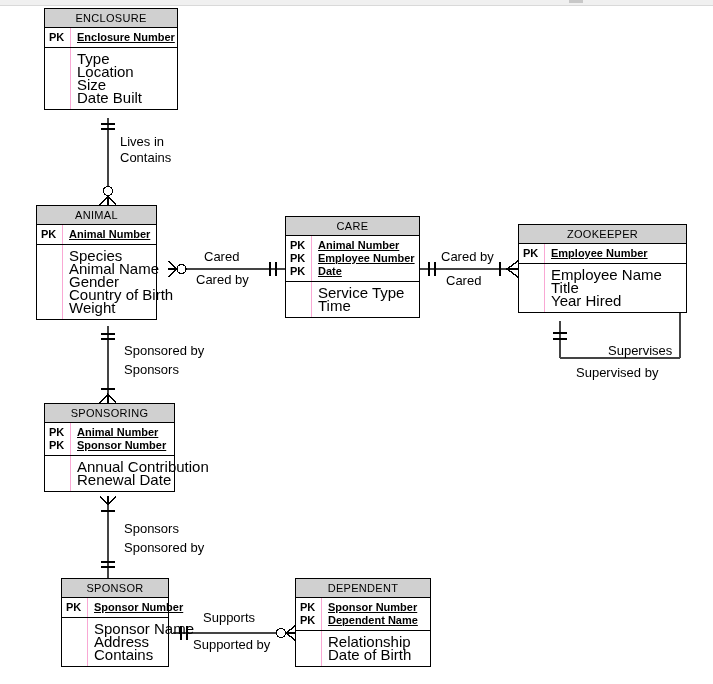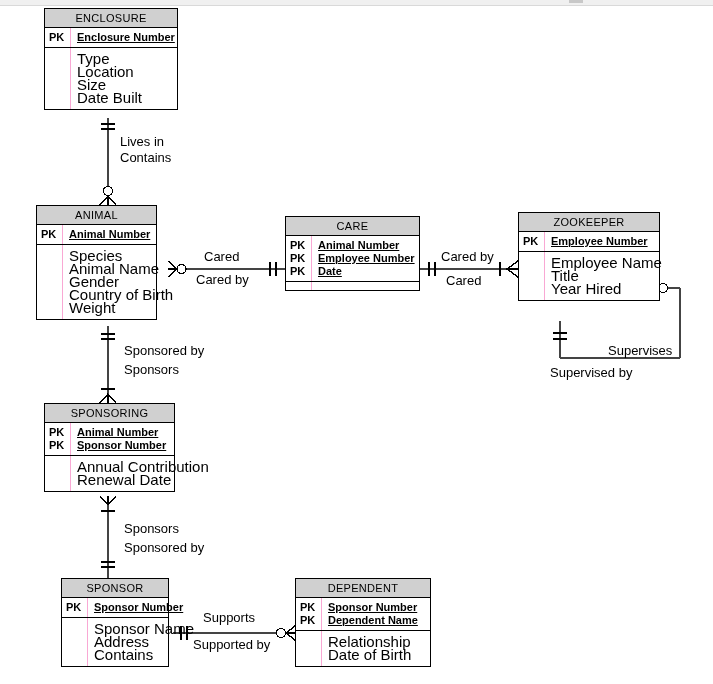--- a/index.html
+++ b/index.html
@@ -222,21 +222,21 @@
   <div class="rel-label" style="left:120px; top:136px;">Lives in</div>
   <div class="rel-label" style="left:120px; top:152px;">Contains</div>
 
   <div class="rel-label" style="left:204px; top:251px;">Cared</div>
   <div class="rel-label" style="left:196px; top:274px;">Cared by</div>
 
   <div class="rel-label" style="left:441px; top:251px;">Cared by</div>
   <div class="rel-label" style="left:446px; top:275px;">Cared</div>
 
   <div class="rel-label" style="left:588px; top:345px;margin-left:20px;">Supervises</div>
-  <div class="rel-label" style="left:550px; top:367px;">Supervised by</div>
+  <div class="rel-label" style="left:576px; top:367px;">Supervised by</div>
 
   <div class="rel-label" style="left:124px; top:345px;">Sponsored by</div>
   <div class="rel-label" style="left:124px; top:364px;">Sponsors</div>
 
   <div class="rel-label" style="left:124px; top:523px;">Sponsors</div>
   <div class="rel-label" style="left:124px; top:542px;">Sponsored by</div>
 
   <div class="rel-label" style="left:203px; top:612px;">Supports</div>
   <div class="rel-label" style="left:193px; top:639px;">Supported by</div>
 
@@ -292,24 +292,28 @@
         <div class="key-label">PK</div>
       </div>
       <div class="attr-col">
         <div class="pk-attr">Animal Number</div>
         <div class="pk-attr">Employee Number</div>
         <div class="pk-attr">Date</div>
       </div>
     </div>
     <div class="ent-section attrs">
       <div class="key-col"></div>
-    </div>
-  </div>
-
-  <div class="entity" style="left:518px; top:212px; width:142px;">
+      <div class="attr-col">
+        <div class="plain-attr">Service Type</div>
+        <div class="plain-attr">Time</div>
+      </div>
+    </div>
+  </div>
+
+  <div class="entity" style="left:518px; top:224px; width:169px;">
     <div class="ent-title">ZOOKEEPER</div>
     <div class="ent-section keys">
       <div class="key-col">
         <div class="key-label">PK</div>
       </div>
       <div class="attr-col">
         <div class="pk-attr">Employee Number</div>
       </div>
     </div>
     <div class="ent-section attrs">

